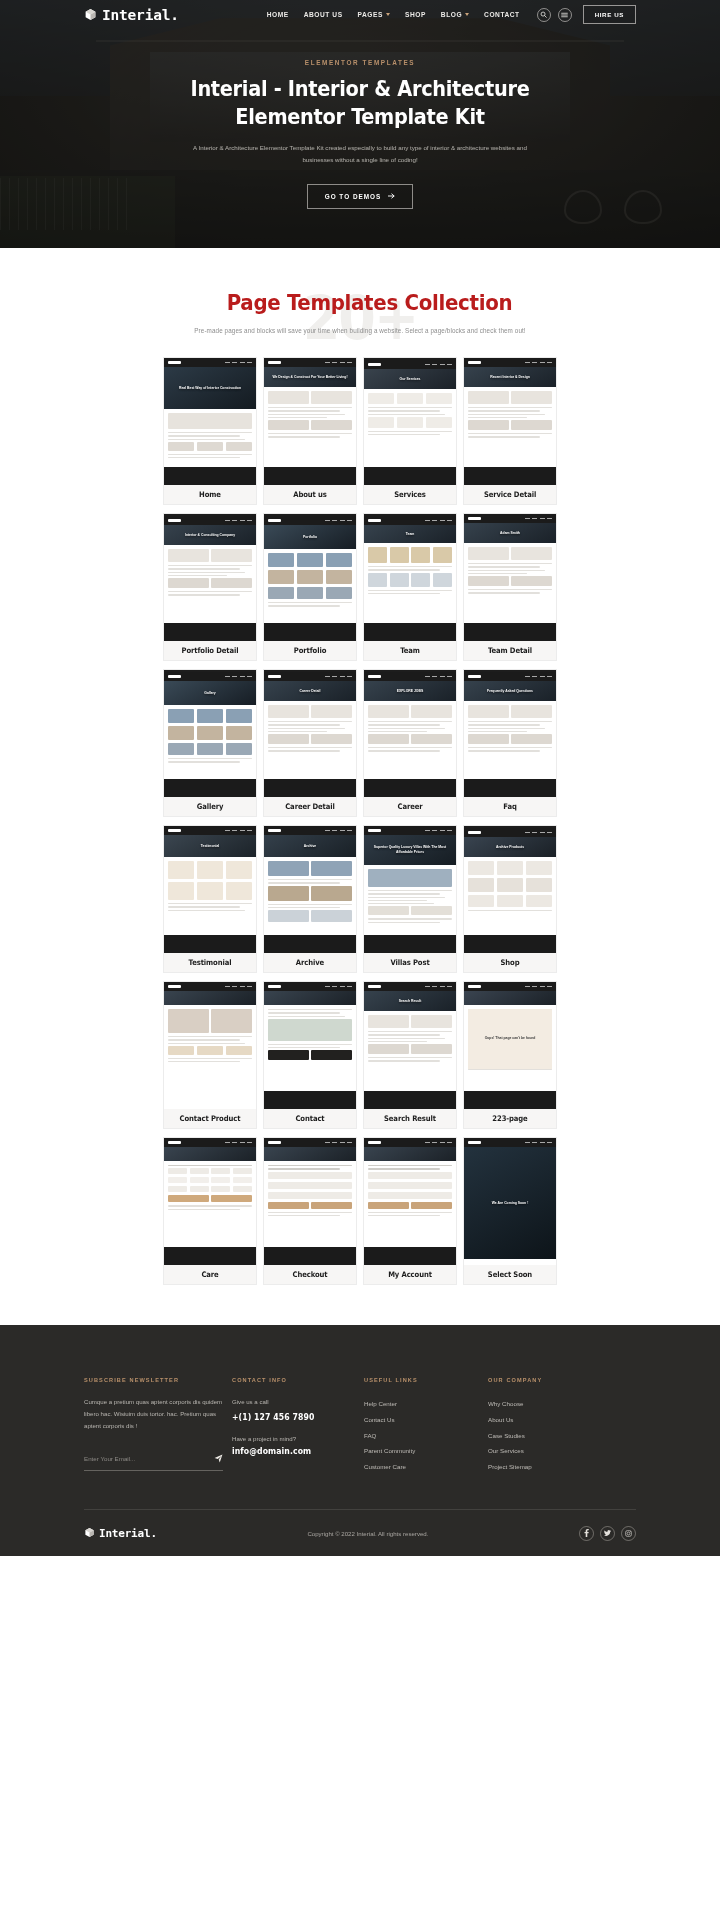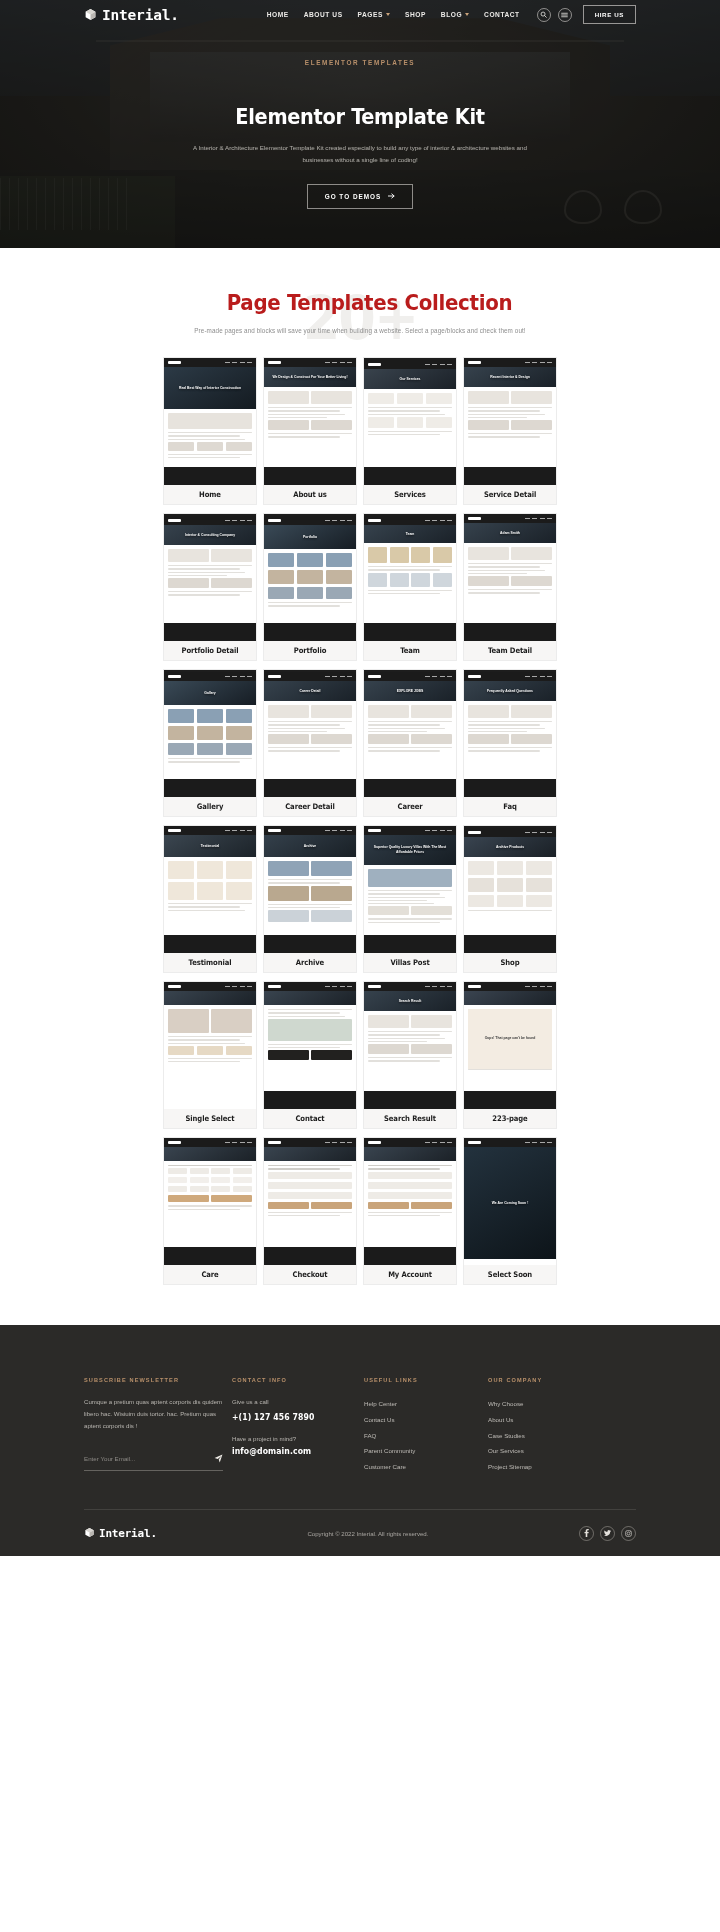--- a/index.html
+++ b/index.html
@@ -293,21 +293,21 @@
                 <line x1="1.5" y1="6" x2="14.5" y2="6"></line>
                 <line x1="1.5" y1="10" x2="14.5" y2="10"></line>
             </svg>
           </span>
         </div>
         <div class="hire-btn">HIRE US</div>
       </header>
 
       <div class="hero-kicker">ELEMENTOR TEMPLATES</div>
       <h1 class="hero-title">
-        <br>
+        <span>Interial - Interior &amp; Architecture</span><br>
         <span>Elementor Template Kit</span>
       </h1>
       <p class="hero-sub">A Interior &amp; Architecture Elementor Template Kit created especially to build any type of interior &amp; architecture websites and businesses without a single line of coding!</p>
       <div class="hero-cta">
         <span>GO TO DEMOS</span>
         <svg width="7" height="6" viewBox="0 0 12 10" fill="none" stroke="#fff" stroke-width="1.6">
           <line x1="0.5" y1="5" x2="10" y2="5" stroke-linecap="round"></line>
           <polyline points="6.5,1.5 10.5,5 6.5,8.5" stroke-linecap="round" stroke-linejoin="round"></polyline>
         </svg>
       </div>
@@ -918,21 +918,21 @@
               <div class="row">
                 <div class="blk" style="flex:1;height:9px;background:#e6d9c4"></div>
                 <div class="blk" style="flex:1;height:9px;background:#e6d9c4"></div>
                 <div class="blk" style="flex:1;height:9px;background:#e6d9c4"></div>
               </div>
               <div class="ln " style="width:100%"></div>
               <div class="ln " style="width:86%"></div>
             </div>
 
     </div>
-    <div class="label">Single Select</div>
+    <div class="label">Contact Product</div>
   </div>
         <div class="card">
     <div class="thumb">
 
       <div class="thumb-nav">
         <span class="tn-logo"></span>
         <span class="tn-links">
                 <i></i>
                 <i></i>
                 <i></i>

